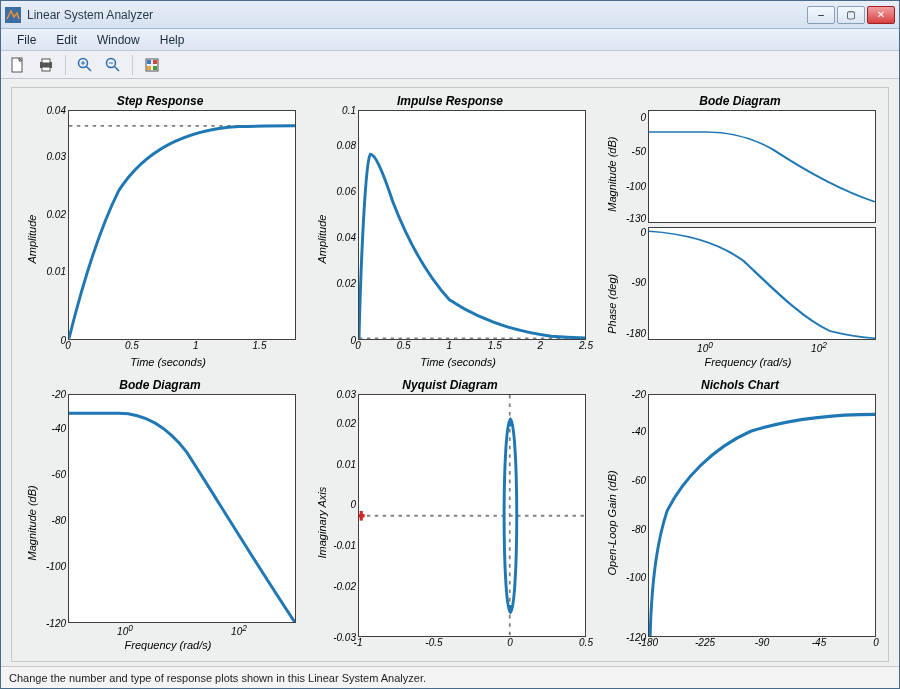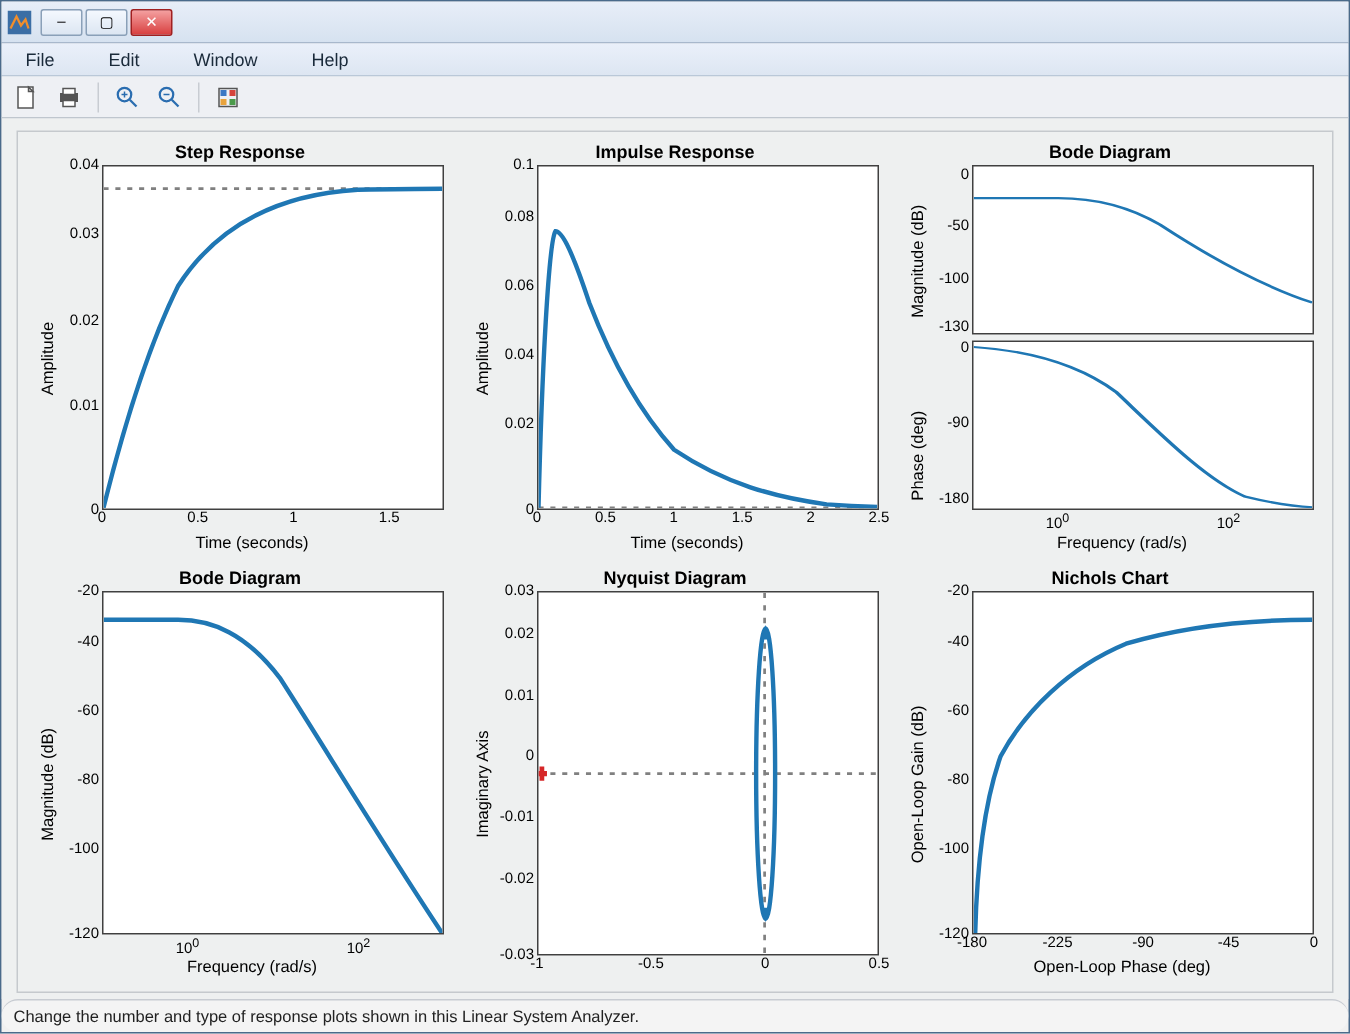--- a/index.html
+++ b/index.html
@@ -38,21 +38,21 @@
     font-size: 10px;
     cursor: pointer;
   }
   .win-btn.close { background: linear-gradient(#f4a0a0,#d84040); border-color:#a02020; color:#fff; }
   .menubar {
     height: 22px;
     background: linear-gradient(#eaf0fa,#dde6f2);
     border-bottom: 1px solid #bac8d8;
     display: flex; align-items: center;
     padding: 0 6px;
-    gap: 16px;
+    gap: 0;
   }
   .menu-item {
     padding: 2px 10px;
     font-size: 12px;
     color: #1a2a3a;
     cursor: pointer;
   }
   .toolbar {
     height: 28px;
     background: #eef0f4;
@@ -67,20 +67,21 @@
     border: 1px solid transparent;
     border-radius: 2px;
     cursor:pointer;
   }
   .tool-sep { width:1px; height:20px; background:#c8ccd2; margin:0 2px;}
   .content {
     position: relative;
     height: calc(100% - 28px - 22px - 28px - 22px);
     background: #eef0f0;
     padding: 8px 10px 4px 10px;
+    font-style: italic;
   }
   .plot-panel {
     width: 100%; height: 100%;
     background: #eef0f0;
     border: 1px solid #c5c9cd;
     display: grid;
     grid-template-columns: repeat(3, 1fr);
     grid-template-rows: repeat(2, 1fr);
     gap: 10px 18px;
     padding: 6px 12px 10px 12px;
@@ -145,36 +146,36 @@
   .stroke-blue { stroke:#1f77b4; stroke-width:1.3; fill:none; }
   .dotted { stroke:#808080; stroke-width:0.8; stroke-dasharray:1.5 2; fill:none; }
   .status {
     height:22px;
     background:#f4f4f4;
     border-top:1px solid #c8ccd2;
     font-size:11px;
     display:flex; align-items:center;
     padding:0 8px;
     color:#222;
-    border-radius:11px;
   }
   
   .axes.half { height:calc(50% - 2px); }
   .axes.half + .axes.half { margin-top:4px; }
 </style>
 </head>
 <body>
 
 <div class="titlebar">
   <span class="app-icon">
     <svg viewBox="0 0 16 16">
         <rect width="16" height="16" fill="#3b6ea5"></rect>
         <path d="M2 12 L6 4 L9 10 L12 6 L14 12" stroke="#f28e2b" stroke-width="1.5" fill="none"></path>
       </svg>
   </span>
+  <span class="title">Linear System Analyzer</span>
   <div class="win-btns">
     <div class="win-btn">–</div>
     <div class="win-btn">▢</div>
     <div class="win-btn close">✕</div>
   </div>
 </div>
 
 <div class="menubar">
   <div class="menu-item">File</div>
   <div class="menu-item">Edit</div>
@@ -438,21 +439,20 @@
           <div class="plot-row" style="flex:0 0 14px;">
             <div class="yticks"></div>
             <div class="xticks" style="flex:1">
               <span class="tick-x" style="left:0%">-180</span>
               <span class="tick-x" style="left:25%">-225</span>
               <span class="tick-x" style="left:50%">-90</span>
               <span class="tick-x" style="left:75%">-45</span>
               <span class="tick-x" style="left:100%">0</span>
             </div>
           </div>
-          <div class="xlabel">Open-Loop Phase (deg)</div>
         </div>
       </div>
     </div>
 
   </div>
 </div>
 
 <div class="status">
   <span>Change the number and type of response plots shown in this Linear System Analyzer.</span>
 </div>

